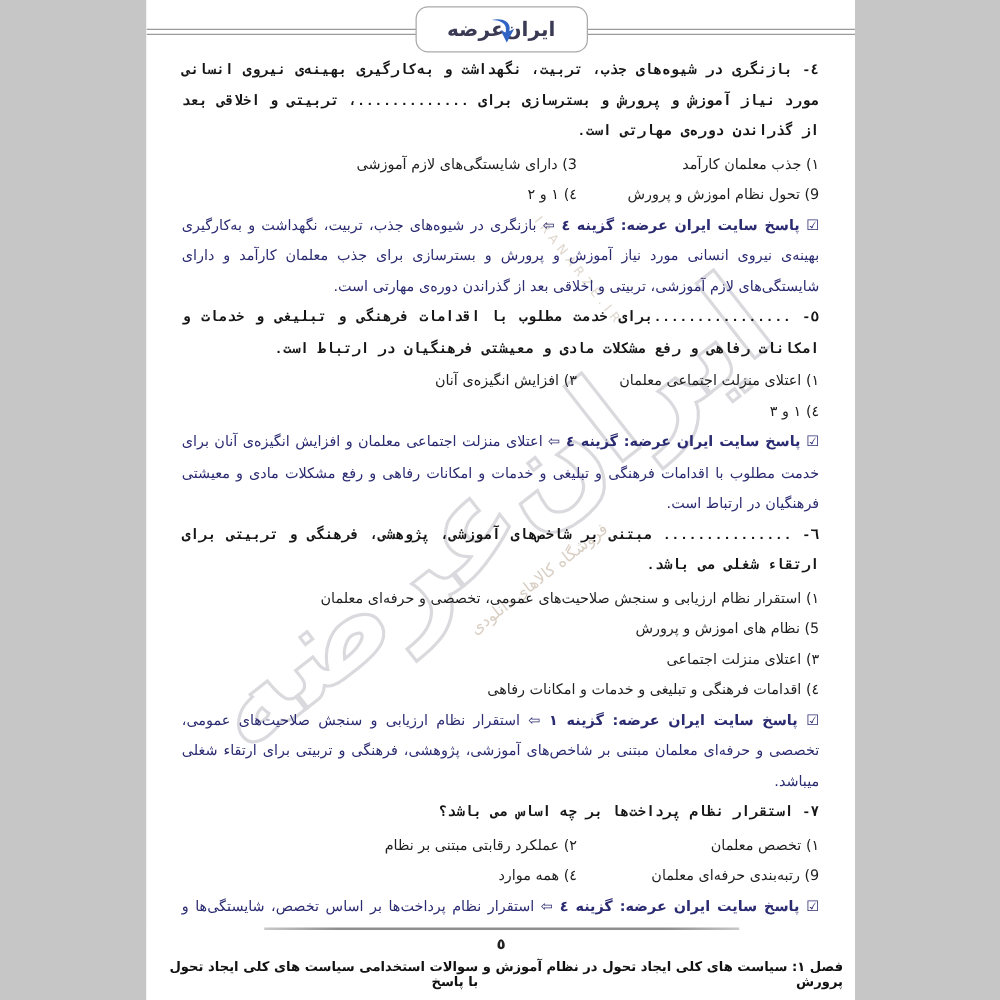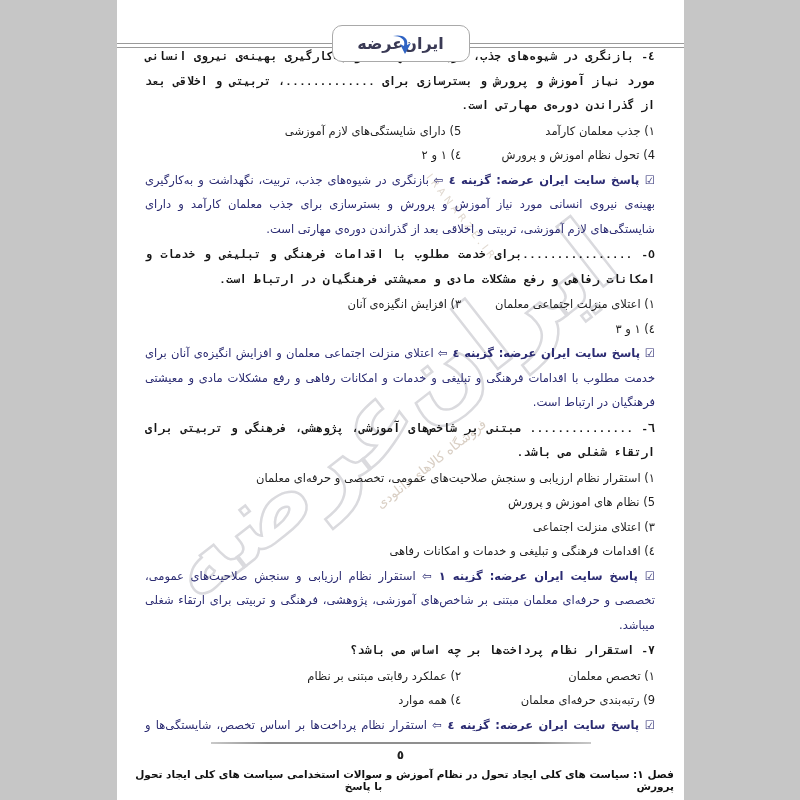--- a/index.html
+++ b/index.html
@@ -11,21 +11,21 @@
     overflow:hidden;
   }
   .paper {
     position:absolute; left:117px; top:0;
     width:567px; height:800px;
     background:#ffffff;
     direction:rtl;
     overflow:hidden;
   }
   
-  .header { position:absolute; top:0; left:0; right:0; height:48px; z-index:3;margin-top:20px; }
+  .header { position:absolute; top:0; left:0; right:0; height:48px; z-index:3; }
   .rule { position:absolute; left:0; right:0; height:1px; background:#9a9a9a; }
   .rule-top { top:23px; }
   .rule-bottom { top:27px; }
   .logo-pill {
     position:absolute; top:5px; left:50%; transform:translateX(-50%);
     width:138px; height:37px;
     background:#ffffff;
     border:1.5px solid #a9a9a9;
     border-radius:10px;
     display:flex; align-items:center; justify-content:center;
@@ -115,22 +115,22 @@
     <div class="watermark-main">ایران‌عرضه</div>
     <div class="watermark-sub">فروشگاه کالاهای دانلودی</div>
     <div class="watermark-latin">IRANARZE.IR</div>
   </div>
 
   <div class="content" id="questions-container">
   <section class="question-block">
     <p class="q-text">٤- بازنگری در شیوه‌های جذب، تربیت، نگهداشت و به‌کارگیری بهینه‌ی نیروی انسانی مورد نیاز آموزش و پرورش و بسترسازی برای .............، تربیتی و اخلاقی بعد از گذراندن دوره‌ی مهارتی است.</p>
     <div class="options opts-grid">
           <div class="option">۱) جذب معلمان کارآمد</div>
-          <div class="option">5) دارای شایستگی‌های لازم آموزشی</div>
-          <div class="option">4) تحول نظام اموزش و پرورش</div>
+          <div class="option">3) دارای شایستگی‌های لازم آموزشی</div>
+          <div class="option">9) تحول نظام اموزش و پرورش</div>
           <div class="option">٤) ۱ و ۲</div>
         </div>
     <p class="answer">
       <span class="ans-checkbox">☑ </span>
       <span class="ans-prefix">پاسخ سایت ایران عرضه: </span>
       <span class="ans-choice">گزینه ٤ </span>
       <span class="ans-arrow">⇦ </span>
       <span class="ans-body">بازنگری در شیوه‌های جذب، تربیت، نگهداشت و به‌کارگیری بهینه‌ی نیروی انسانی مورد نیاز آموزش و پرورش و بسترسازی برای جذب معلمان کارآمد و دارای شایستگی‌های لازم آموزشی، تربیتی و اخلاقی بعد از گذراندن دوره‌ی مهارتی است.</span>
     </p>
   </section>

